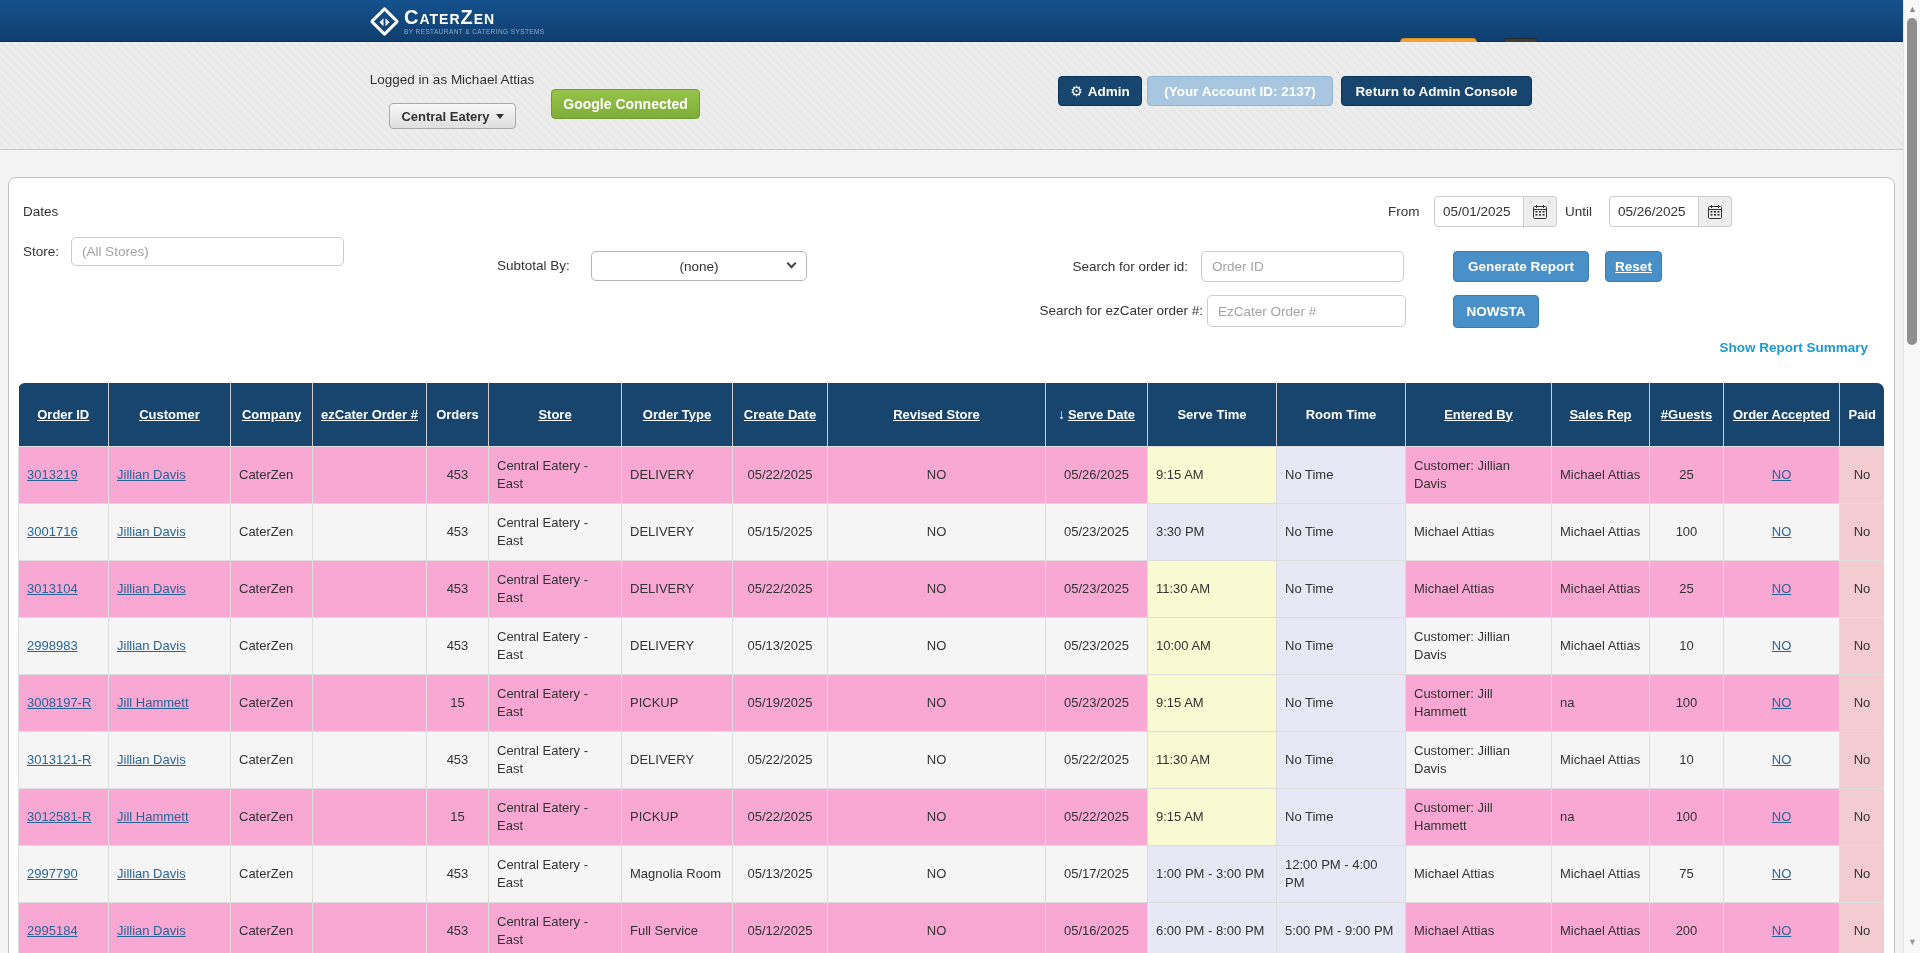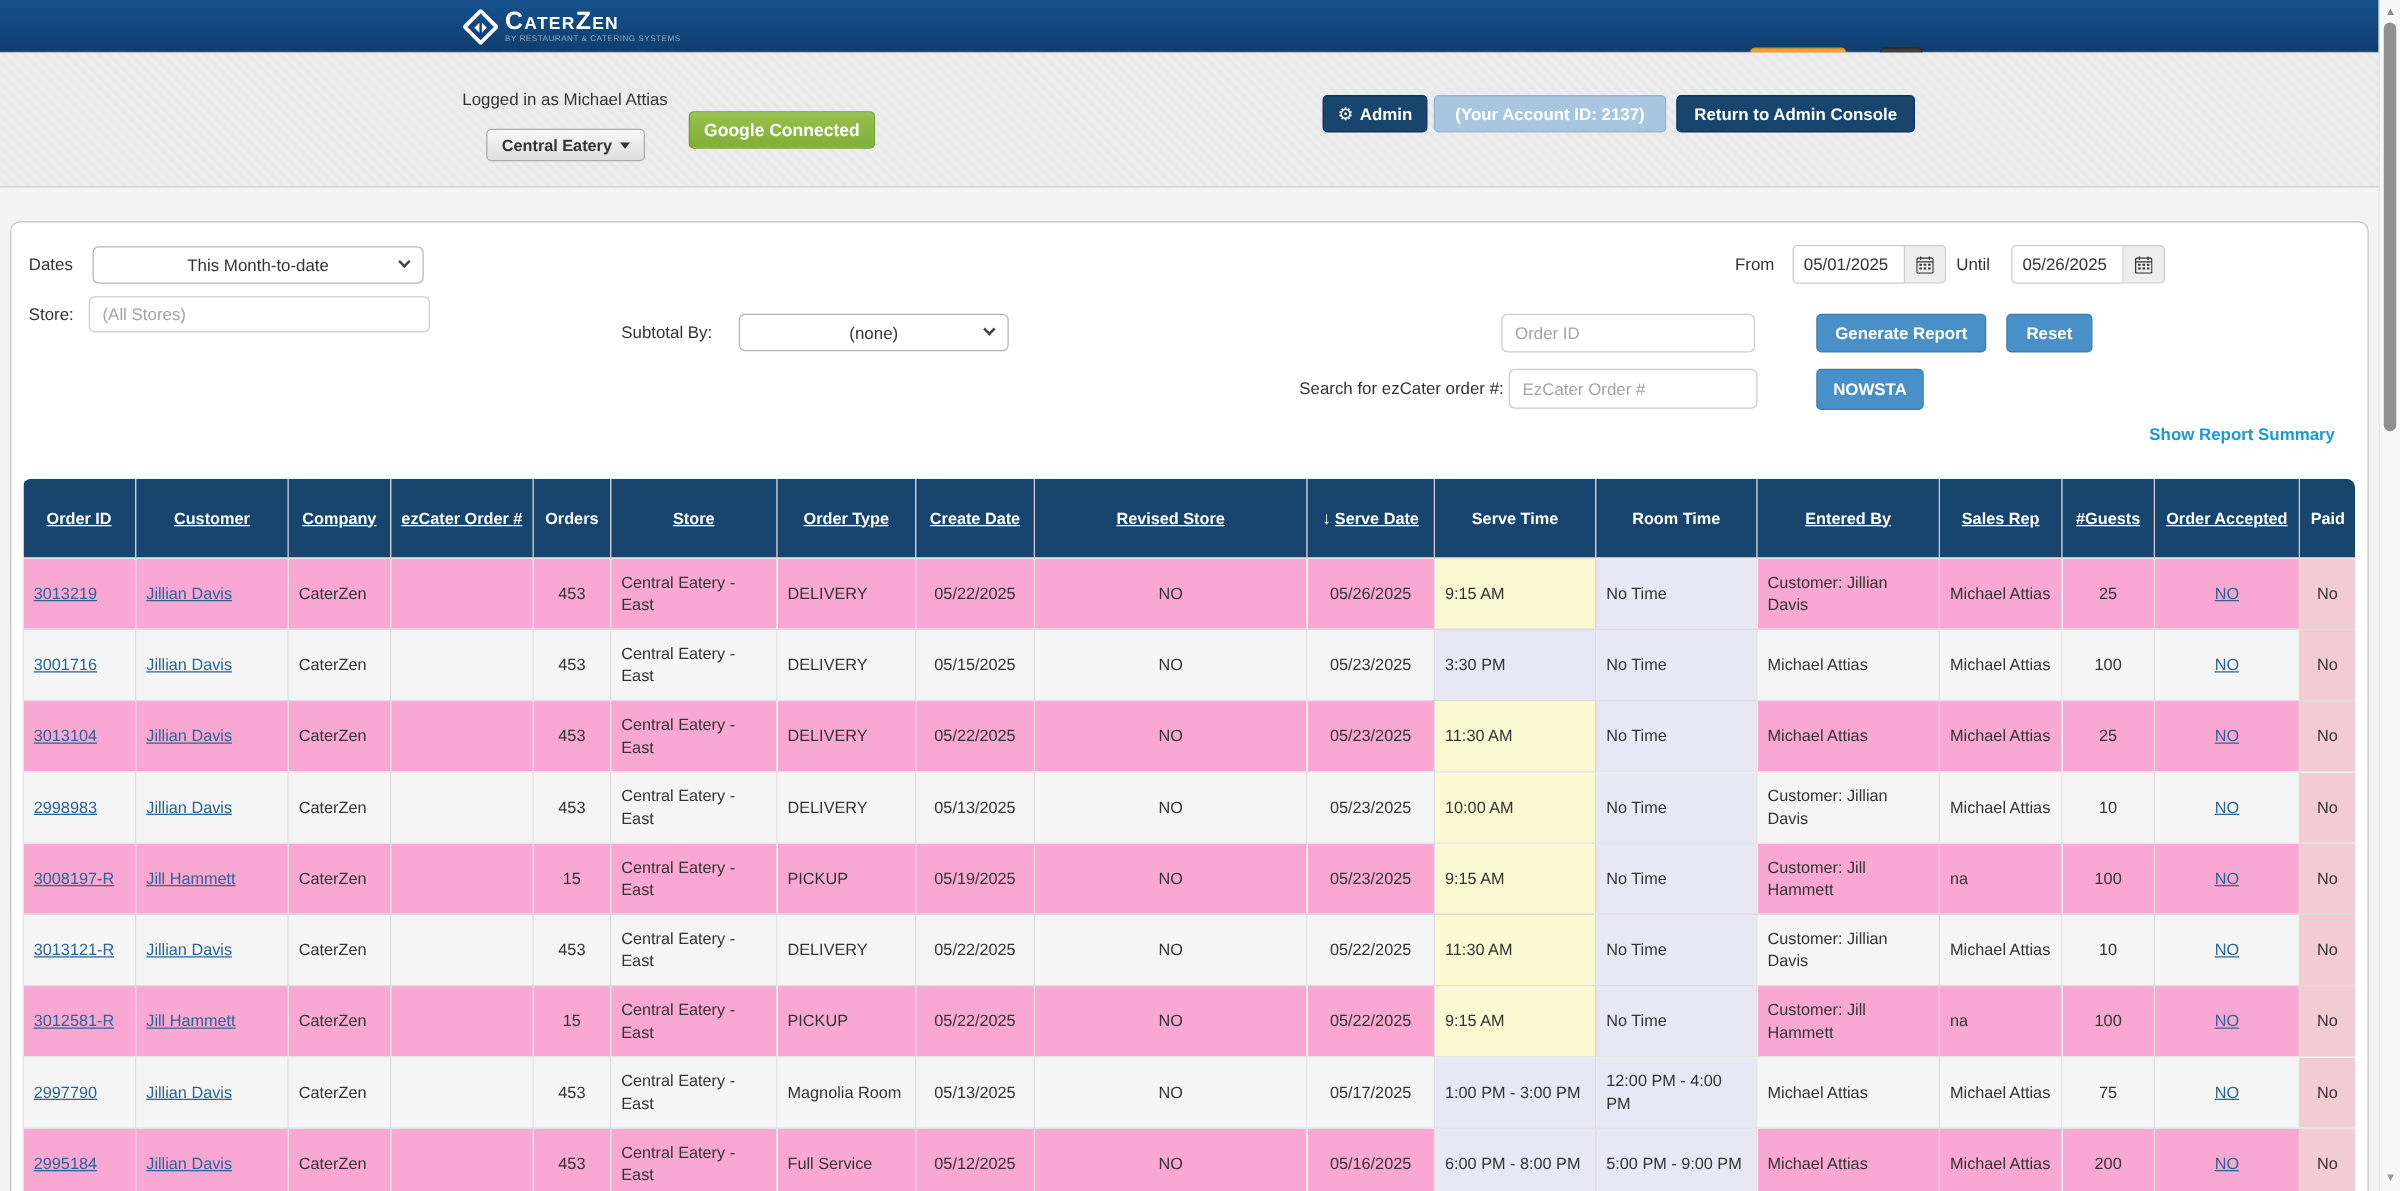--- a/index.html
+++ b/index.html
@@ -150,34 +150,31 @@
     </button>
     <button class="account-btn">(Your Account ID: 2137)</button>
     <button class="navy-btn return-btn">
       <span>Return to Admin Console</span>
     </button>
   </div>
 
   <div class="panel">
 
     <div class="flabel" style="left:14px; top:19px; line-height:30px;">Dates</div>
-    <div class="select-box" style="left:65px; top:19px; width:265px; height:30px;">
-      <span>This Month-to-date</span>
-      <span class="select-chev"></span>
-    </div>
 
     <div class="flabel" style="left:14px; top:59px; line-height:29px;">Store:</div>
     <input class="text-input" style="left: 62px; top: 59px; width: 273px; height: 29px;" placeholder="(All Stores)">
 
     <div class="flabel" style="left:488px; top:73px; line-height:30px;">Subtotal By:</div>
     <div class="select-box" style="left:582px; top:73px; width:216px; height:30px;">
       <span>(none)</span>
       <span class="select-chev"></span>
     </div>
 
+    <div class="flabel" style="left:900px; top:73px; width:279px; line-height:31px; text-align:right;">Search for order id:</div>
     <input class="text-input" style="left: 1192px; top: 73px; width: 203px; height: 31px;" placeholder="Order ID">
 
     <div class="flabel" style="left:850px; top:117px; width:344px; line-height:32px; text-align:right;">Search for ezCater order #:</div>
     <input class="text-input" style="left: 1198px; top: 117px; width: 199px; height: 32px;" placeholder="EzCater Order #">
 
     <div class="flabel" style="left:1379px; top:18px; line-height:31px;">From</div>
     <div class="date-group" style="left:1425px; top:18px;">
       <input class="date-input" value="05/01/2025" style="">
       <span class="date-addon">
         <svg width="14" height="14" viewBox="0 0 14 14">
@@ -207,21 +204,21 @@
             <rect x="6" y="6" width="2" height="1.6" fill="#333"></rect>
             <rect x="9.5" y="6" width="2" height="1.6" fill="#333"></rect>
             <rect x="2.5" y="9" width="2" height="1.6" fill="#333"></rect>
             <rect x="6" y="9" width="2" height="1.6" fill="#333"></rect>
             <rect x="9.5" y="9" width="2" height="1.6" fill="#333"></rect>
           </svg>
       </span>
     </div>
 
     <button class="blue-btn" style="left:1444px; top:73px; width:136px; height:31px;">Generate Report</button>
-    <button class="blue-btn" style="left:1596px; top:73px; width:69px; height:31px;">Reset</button>
+    <button class="blue-btn" style="left:1596px; top:73px; width:57px; height:31px;text-decoration:underline;">Reset</button>
     <button class="blue-btn" style="left:1444px; top:117px; width:86px; height:33px;">NOWSTA</button>
 
     <a class="summary-link">Show Report Summary</a>
 
     <div class="table-wrap">
       <table class="orders">
         <colgroup id="orders-colgroup">
             <col style="width: 90px;">
             <col style="width: 122px;">
             <col style="width: 82px;">

